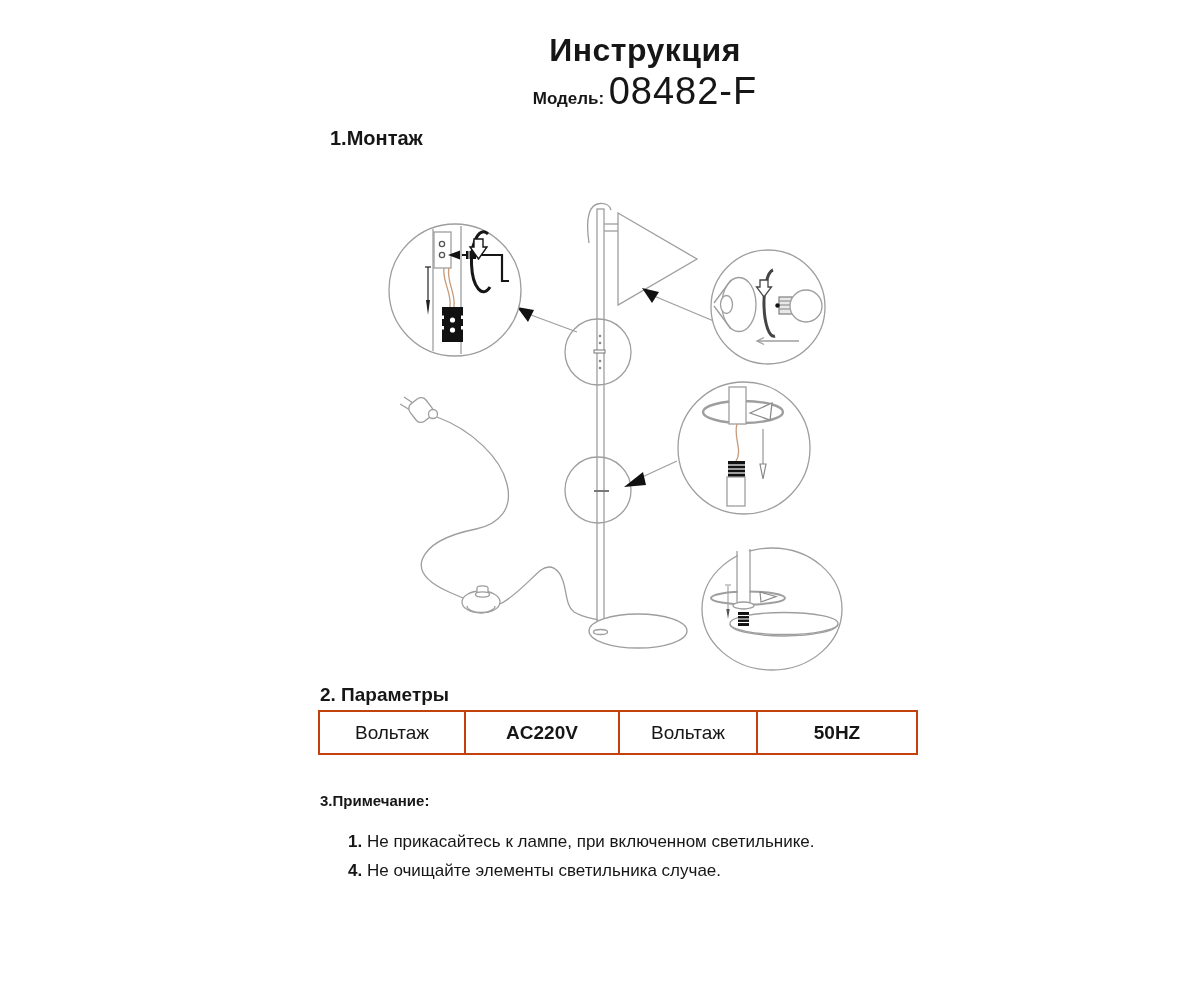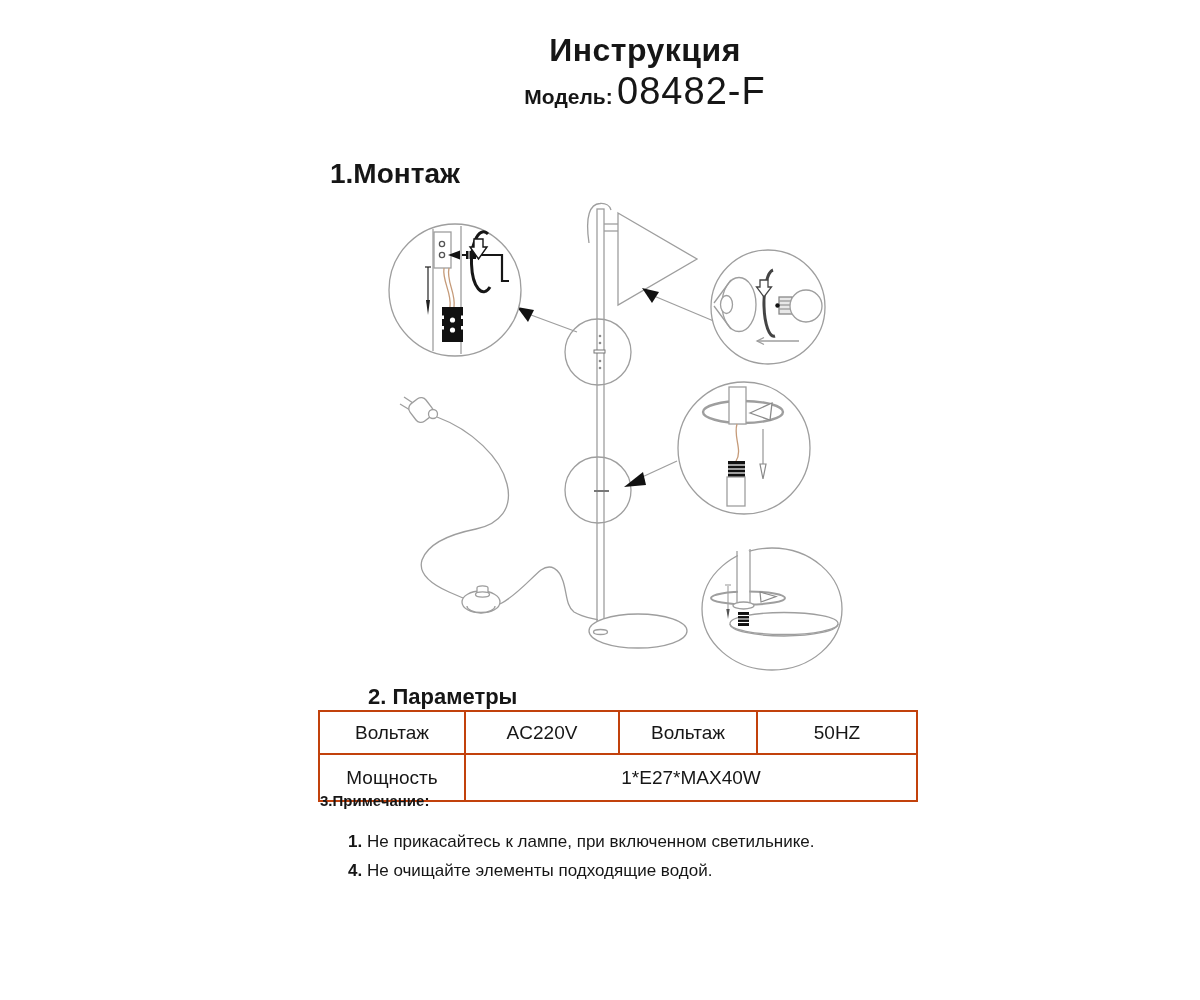--- a/index.html
+++ b/index.html
@@ -9,36 +9,36 @@
   }
   .abs{position:absolute;}
   .page-title{
     top:16px;left:645px;transform:translateX(-50%);
     font-size:32px;font-weight:700;letter-spacing:0.5px;white-space:nowrap;margin-top:16px;
   }
   .model-line{
     top:70px;left:645px;transform:translateX(-50%);
     white-space:nowrap;
   }
-  .model-label{font-size:21px;font-weight:700;}
+  .model-label{font-size:17px;font-weight:700;}
   .model-value{font-size:38px;font-weight:400;letter-spacing:1px;}
-  .assembly-heading{top:158px;left:330px;font-size:28px;font-weight:700;}
+  .assembly-heading{top:127px;left:330px;font-size:20px;font-weight:700;}
   .diagram{top:193px;left:385px;width:470px;height:492px;}
-  .params-heading{top:684px;left:320px;font-size:22px;font-weight:700;margin-left:48px;}
+  .params-heading{top:684px;left:320px;font-size:19px;font-weight:700;}
   table.params{
     top:710px;left:318px;width:598px;position:absolute;
     border-collapse:collapse;table-layout:fixed;
   }
   table.params td{
     border:2px solid #c2410c;text-align:center;vertical-align:middle;
     font-size:19px;padding:4px;
   }
   table.params tr.r1 td{height:33px;}
   table.params tr.r2 td{height:37px;}
-  td.bold{font-weight:400;}
+  td.bold{font-weight:700;}
   td.power-label{font-size:21px;}
   td.power-value{padding-right:104px;}
   .notes-heading{top:792px;left:320px;font-size:15px;font-weight:700;}
   .notes{top:828px;left:320px;width:600px;font-size:17px;line-height:27px;margin-left:28px;}
   .note{margin:0 0 2px 0;}
   .note b{font-weight:700;}
 </style>
 </head>
 <body>
 
@@ -194,27 +194,23 @@
         <col style="width:138px">
         <col style="width:160px">
       </colgroup>
     <tbody>
         <tr class="r1">
       <td>Вольтаж</td>
       <td class="bold">AC220V</td>
       <td>Вольтаж</td>
       <td class="bold">50HZ</td>
     </tr>
-    <tr class="r2">
-      <td class="power-label">Мощность</td>
-      <td class="power-value" colspan="3">1*E27*MAX40W</td>
-    </tr>
   </tbody>
     </table>
 
   <div class="abs notes-heading">3.Примечание:</div>
 
   <div class="abs notes">
     <p class="note"><b>1.</b> <span>Не прикасайтесь к лампе, при включенном светильнике.</span></p>
-    <p class="note"><b>4.</b> <span>Не очищайте элементы подходящие водой.</span></p>
+    <p class="note"><b>4.</b> <span>Не очищайте элементы светильника случае.</span></p>
   </div>
 
 </div>
 
 </body></html>

